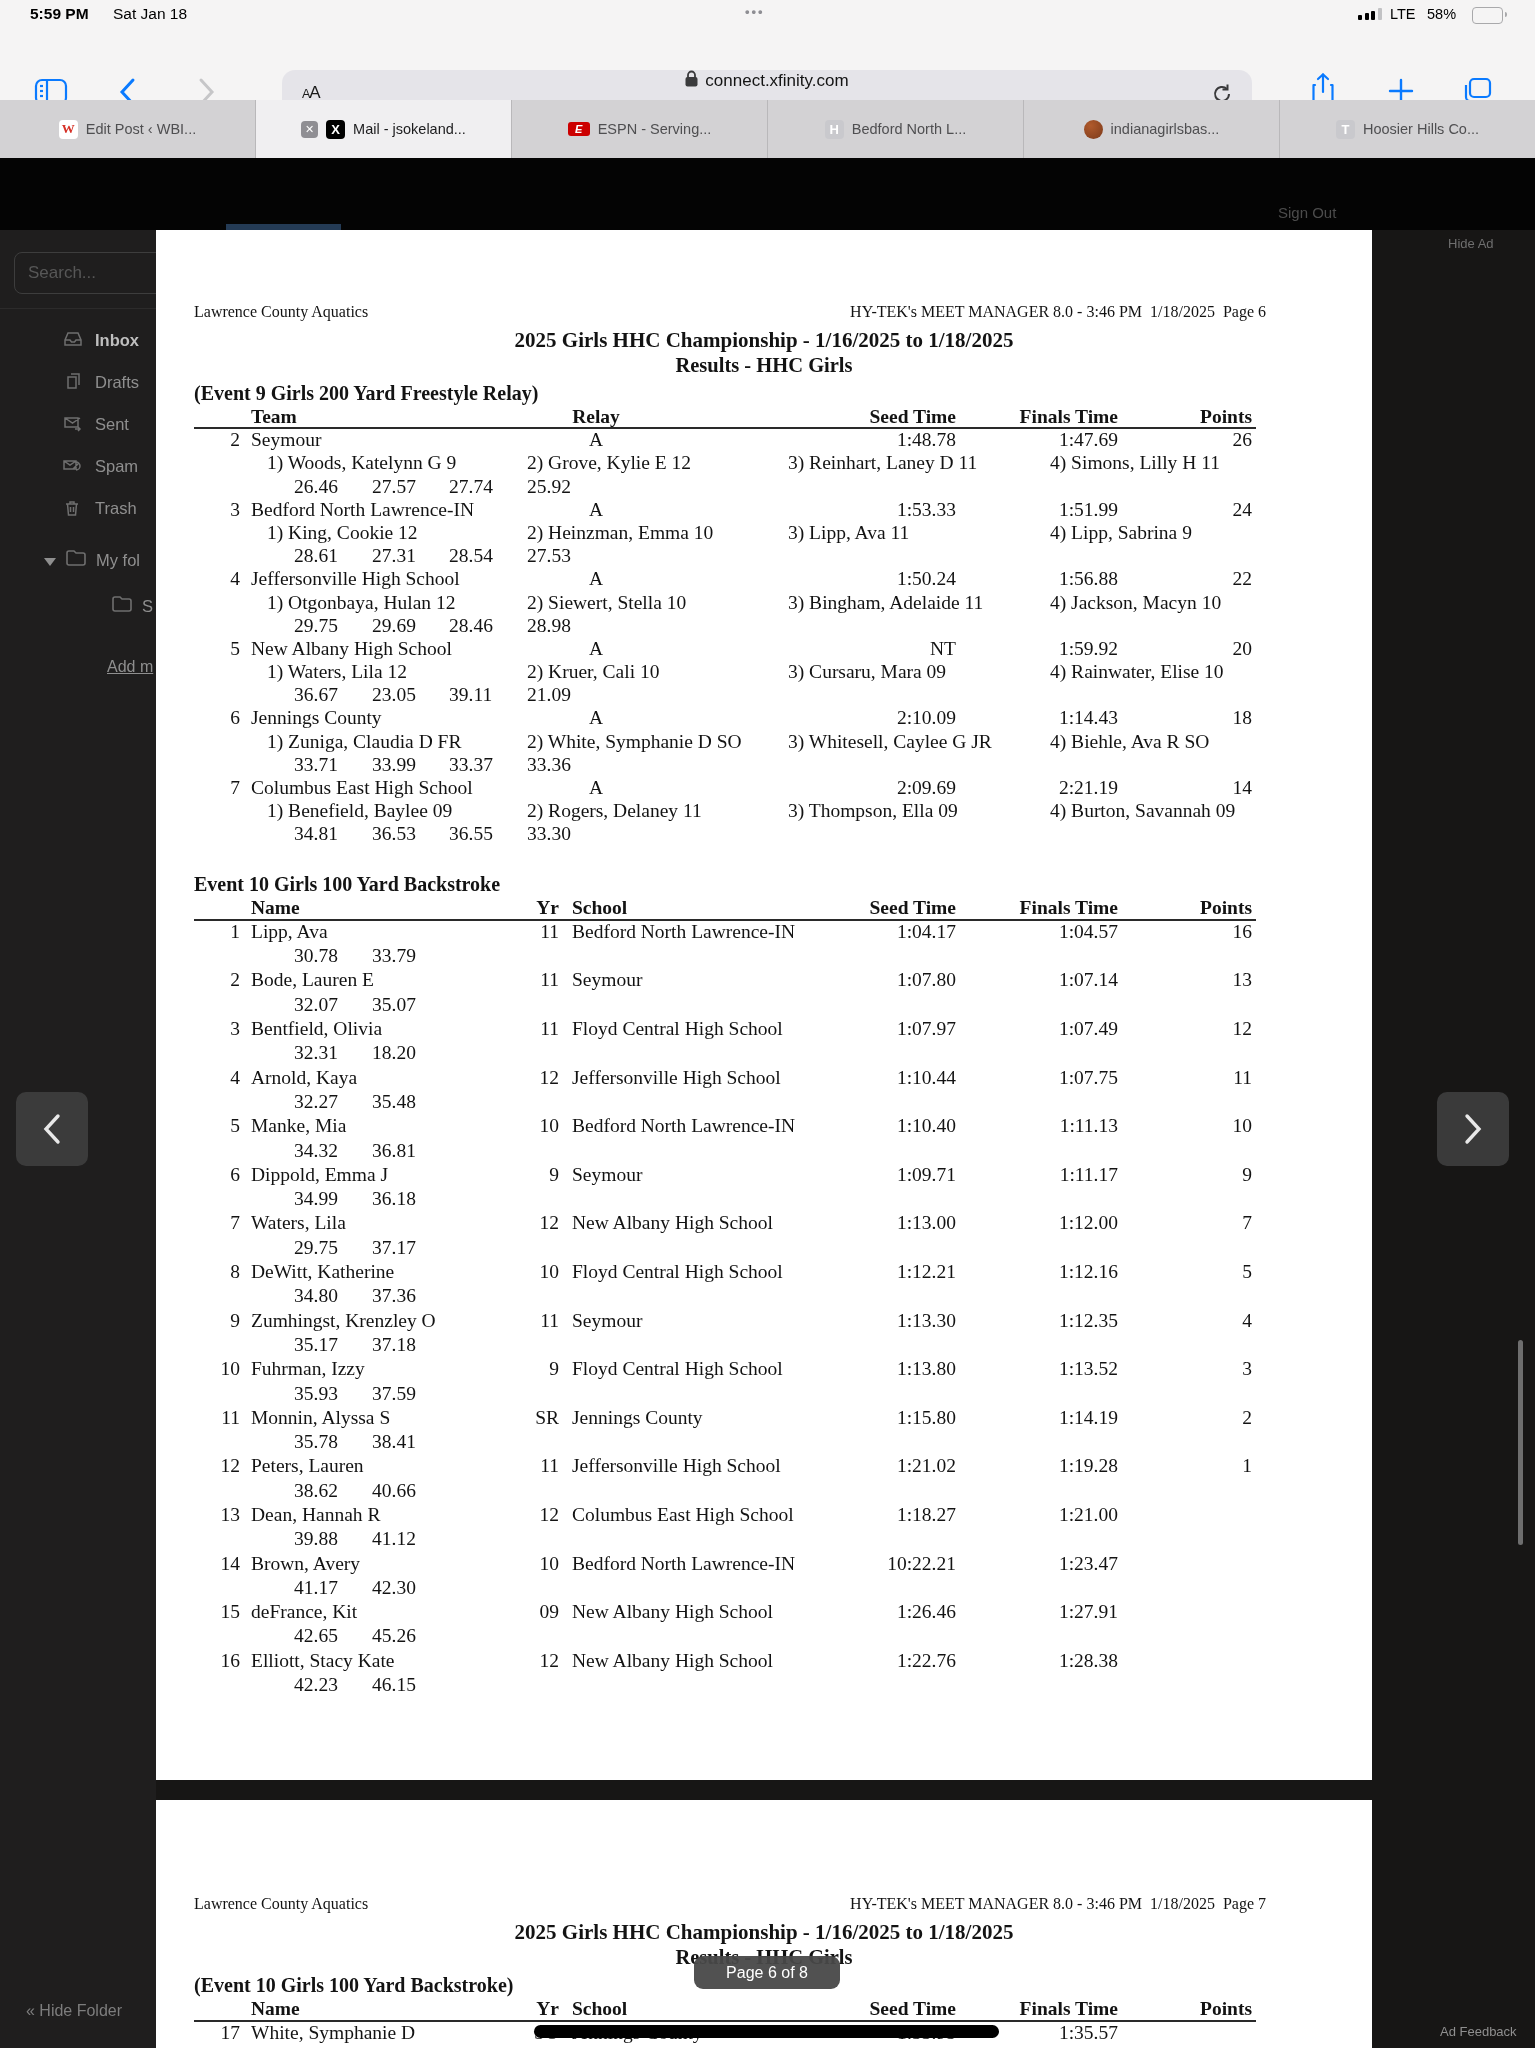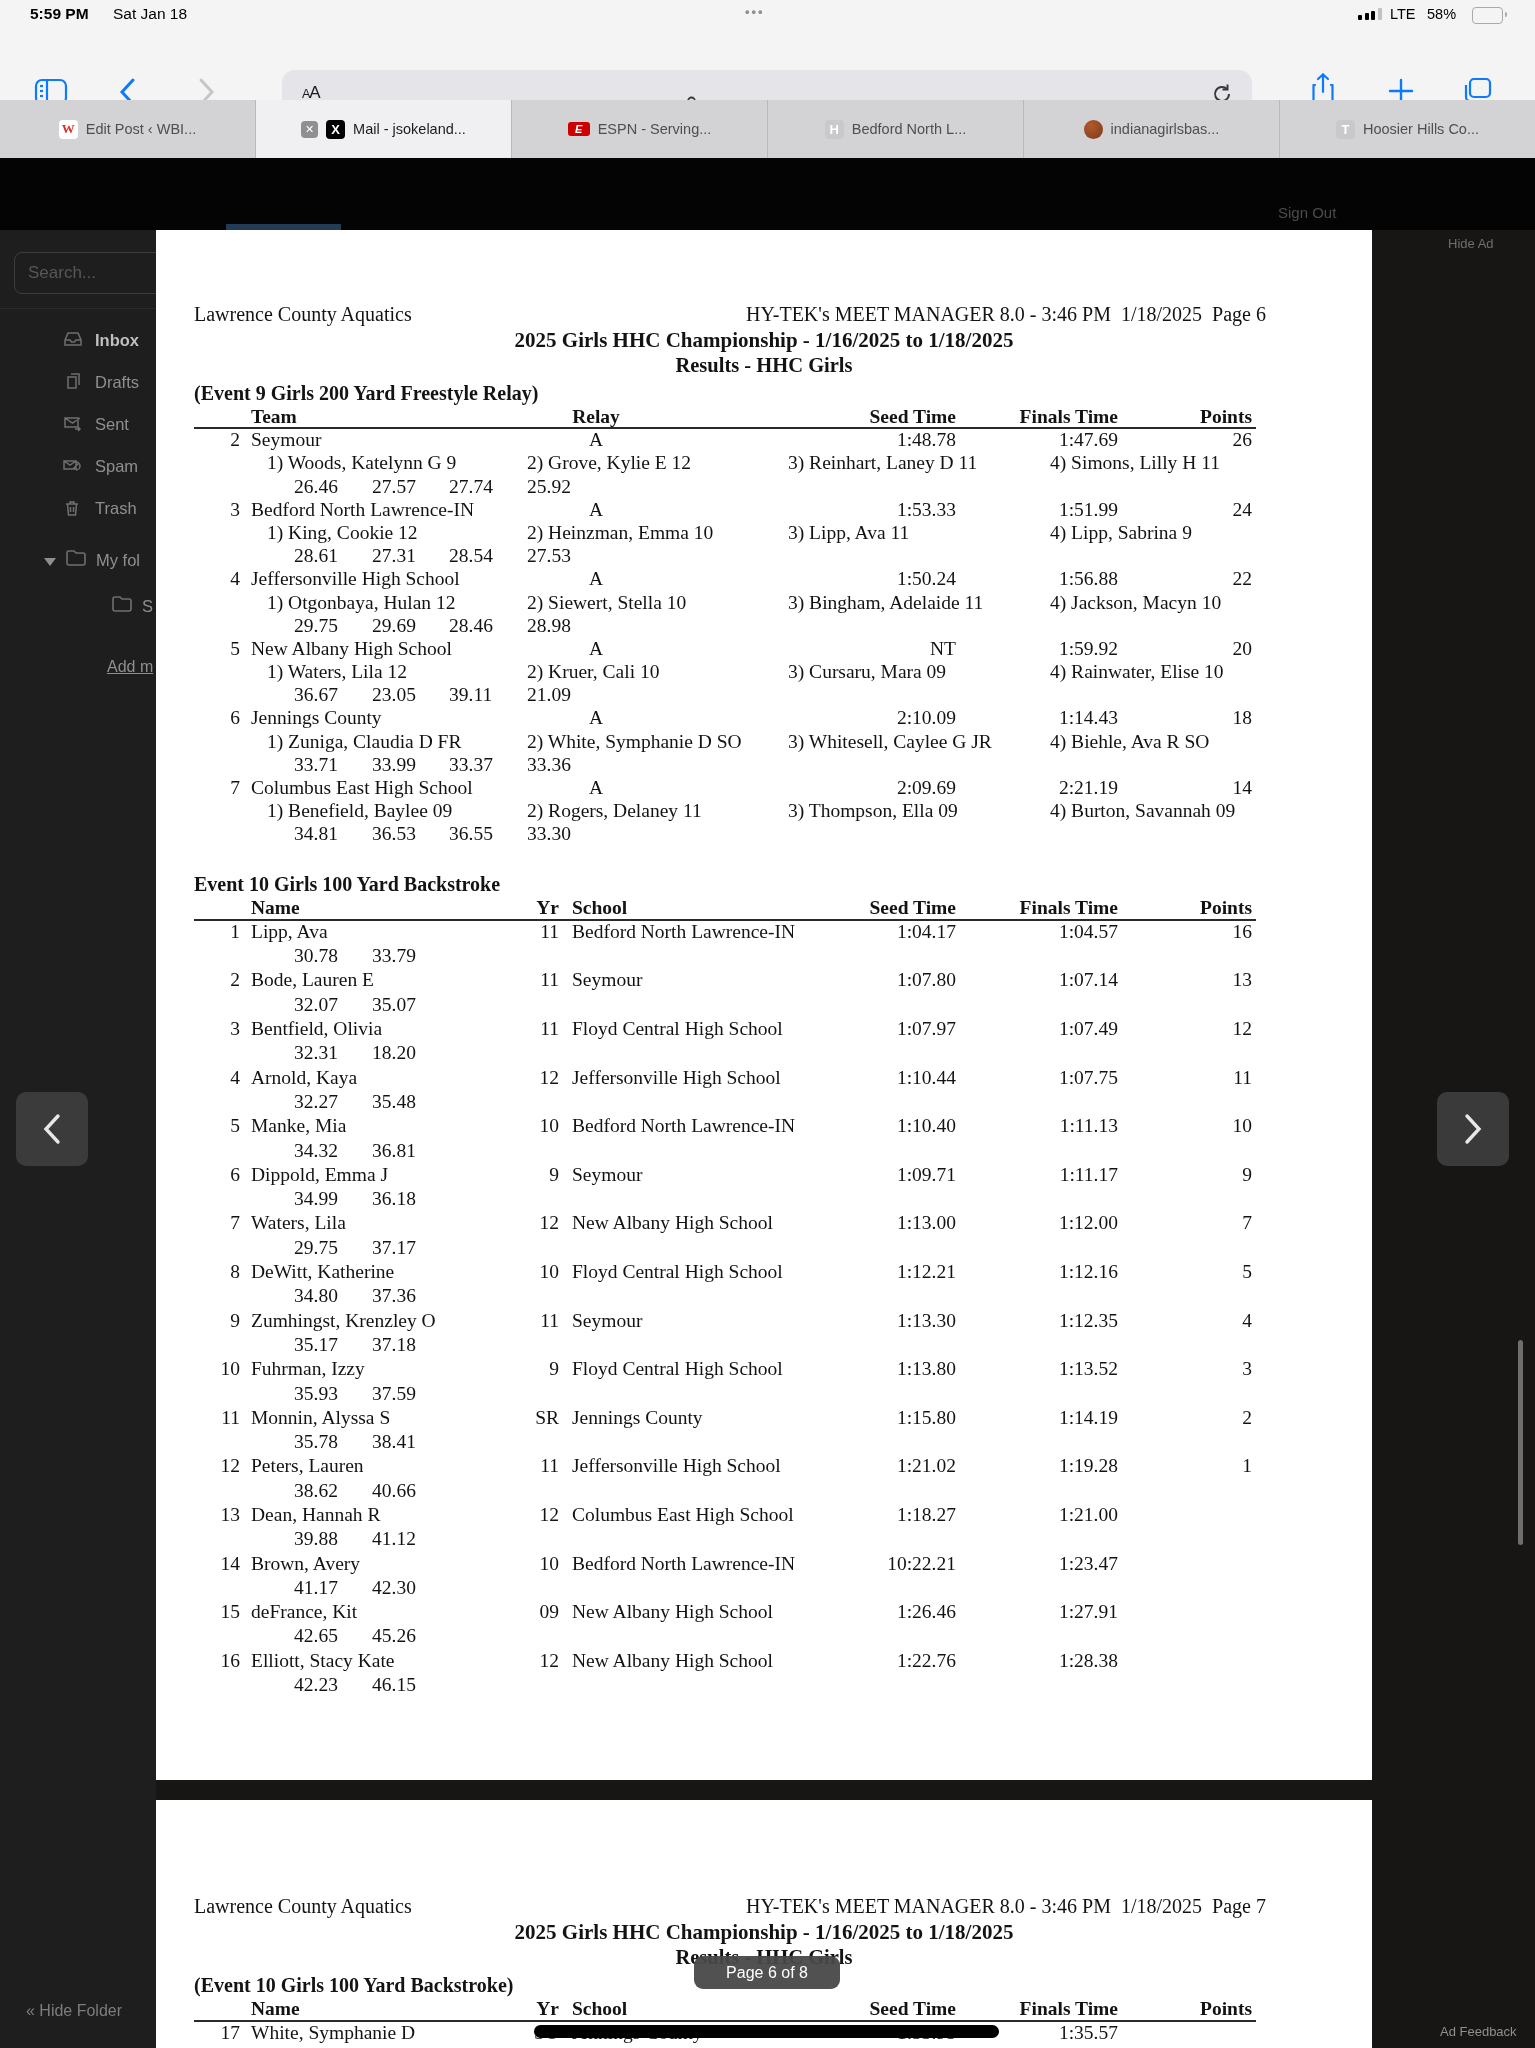--- a/index.html
+++ b/index.html
@@ -20,21 +20,21 @@
   .sb-batt-pct{position:absolute;left:1427px;font-size:14.5px;}
   .battery{position:absolute;left:1472px;top:7px;width:27px;height:13px;border:1.5px solid #a9a9ab;border-radius:4px;padding:1px;}
   .battery .fill{height:100%;width:58%;background:#000;border-radius:2px;}
   .battery .nub{position:absolute;right:-5px;top:3.5px;width:2.5px;height:5px;background:#a9a9ab;border-radius:0 2px 2px 0;}
 
   
   .browser-bar{position:absolute;left:0;top:28px;width:1535px;height:72px;background:#f5f4f4;}
   .tool-icon{position:absolute;top:50px;color:#0a7aff;cursor:default;}
   .tool-icon svg{display:block;}
   .url-pill{position:absolute;left:282px;top:42px;width:970px;height:48px;background:#e5e4e9;border-radius:13px;
-            display:flex;align-items:flex-end;justify-content:center;font-size:17px;color:#141414;}
+            display:flex;align-items:flex-start;justify-content:center;font-size:17px;color:#141414;}
   .url-aa{position:absolute;left:20px;top:13px;font-size:17px;color:#1a1a1a;letter-spacing:-1px;}
   .url-aa .sm{font-size:12.5px;}
   .url-center{display:flex;align-items:center;gap:7px;}
   .url-reload{position:absolute;right:18px;top:12px;color:#3a3a3c;}
 
   
   .tab-bar{position:absolute;left:0;top:100px;width:1535px;height:58px;background:#d3d2d4;display:flex;}
   .tab{flex:1 1 0;display:flex;align-items:center;justify-content:center;gap:8px;
        border-right:1px solid #b9b8ba;background:#d3d2d4;font-size:14.5px;color:#4f4f51;overflow:hidden;white-space:nowrap;}
   .tab:last-child{border-right:none;}
@@ -68,21 +68,21 @@
   .ad-feedback{position:absolute;left:1440px;top:2024px;color:#8f8f8f;font-size:13px;}
   .hide-ad{position:absolute;left:1448px;top:236px;color:#6f6f6f;font-size:13px;}
   .sign-out{position:absolute;left:1278px;top:204px;color:#4c4c4c;font-size:15px;}
   .blue-sliver{position:absolute;left:226px;top:224px;width:115px;height:7px;background:#2a4564;opacity:.85;}
 
   
   .pdf-page{position:absolute;left:156px;width:1216px;background:#fff;color:#131313;
             font-family:"Liberation Serif","DejaVu Serif",serif;box-sizing:border-box;}
   .page1{top:230px;height:1550px;padding-top:73px;}
   .page2{top:1800px;height:248px;padding-top:95px;overflow:hidden;}
-  .pdf-head{display:flex;justify-content:space-between;padding:0 106px 0 38px;font-size:20px;height:25px;white-space:pre;}
+  .pdf-head{display:flex;justify-content:space-between;padding:0 106px 0 38px;font-size:16px;height:25px;white-space:pre;}
   .pdf-title{text-align:center;font-weight:700;font-size:21px;height:26px;}
   .pdf-sub{text-align:center;font-weight:700;font-size:20.5px;height:25px;}
   .ev-head{font-weight:700;font-size:20px;padding-left:38px;height:24px;margin-top:3px;white-space:nowrap;}
   .ev10-gap{margin-top:26px;}
   .pl{position:relative;height:23.2px;font-size:19.5px;white-space:nowrap;}
   .e10 .pl{height:24.3px;}
   .pl span{position:absolute;top:0;}
   .cols{font-weight:700;}
   .cols:after{content:"";position:absolute;left:38px;right:116px;bottom:0px;border-bottom:2px solid #2a2a2a;}
   .cp{left:0;width:84px;text-align:right;}

